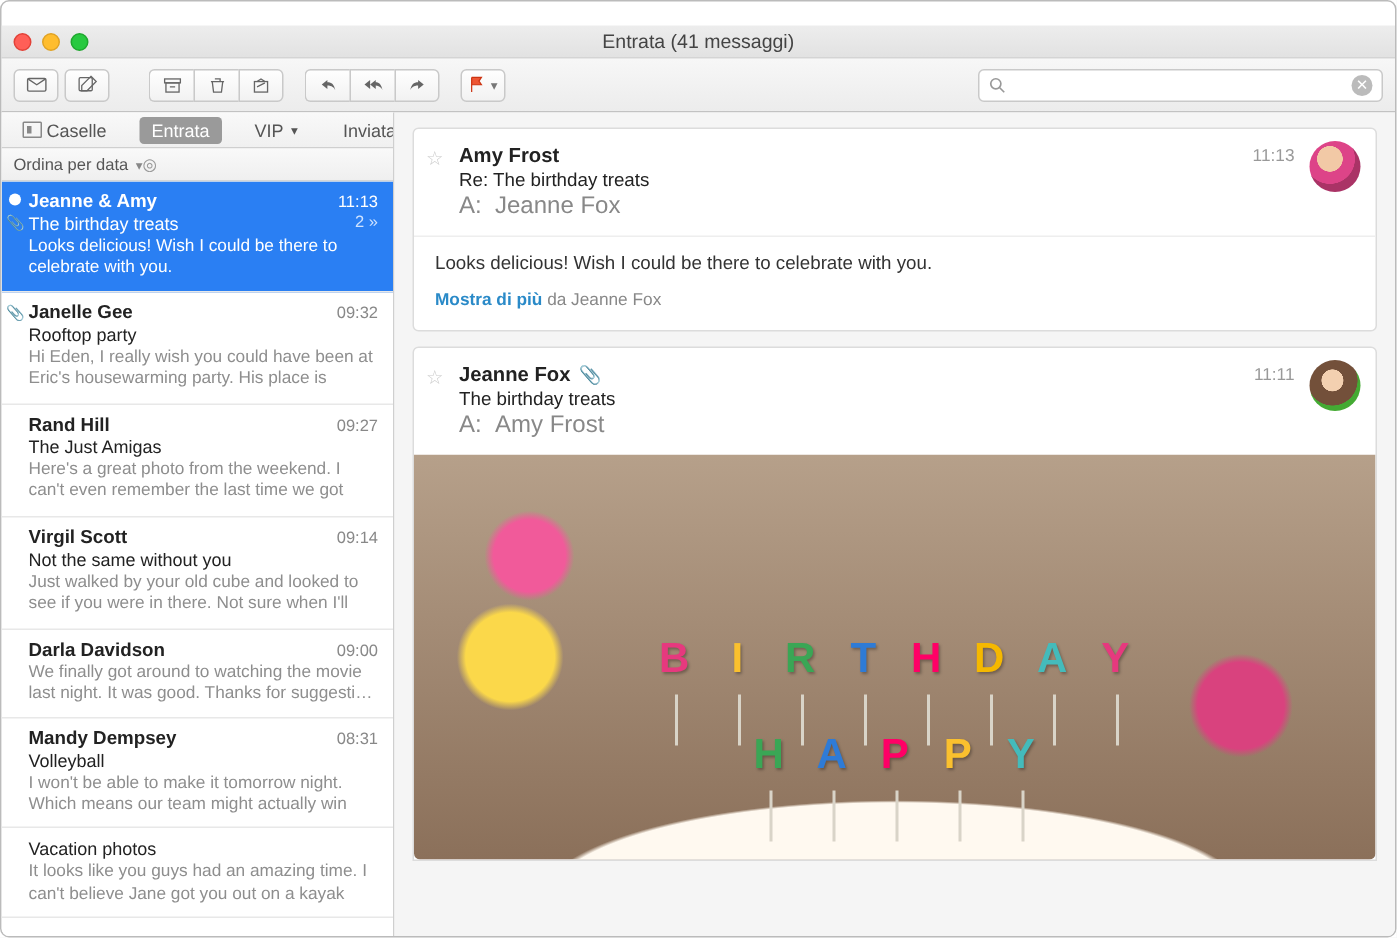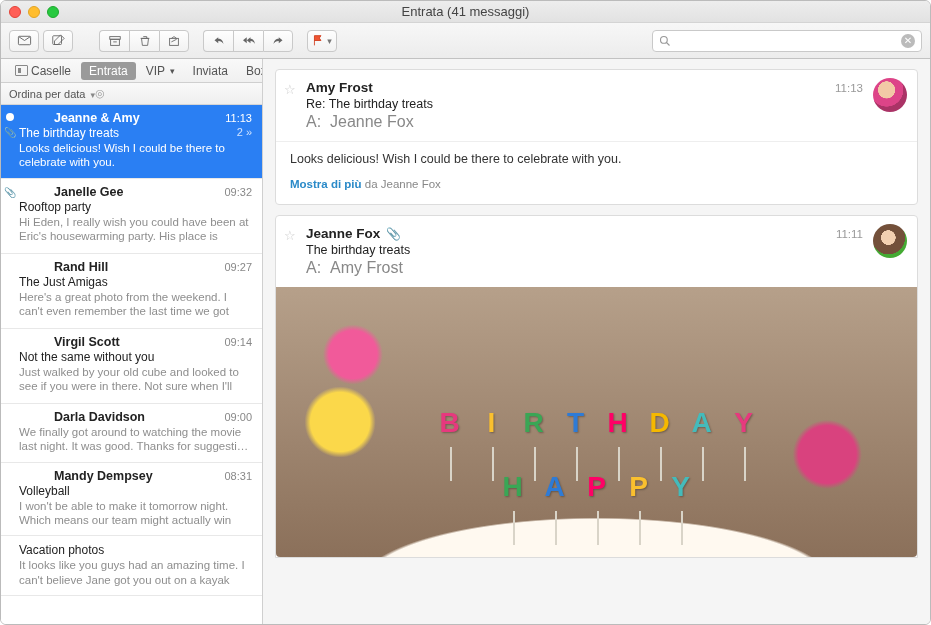--- a/index.html
+++ b/index.html
@@ -1,19 +1,19 @@
 <!DOCTYPE html>
 <html><head>
 <meta charset="utf-8">
 <style>
 * { margin:0; padding:0; box-sizing:border-box; font-family:-apple-system,"Helvetica Neue",Arial,sans-serif; }
 body { background:#fff; width:931px; height:625px; overflow:hidden; border:1px solid #bbb; border-radius:6px; }
 
 
-.titlebar { height:22px; background:linear-gradient(#ededed,#e2e2e2); display:flex; align-items:center; position:relative; border-bottom:1px solid #d4d4d4; }
+.titlebar { height:22px; background:linear-gradient(#ededed,#e2e2e2); display:flex; align-items:center; position:relative; border-bottom:1px solid #d4d4d4;margin-top:16px; }
 .traffic { display:flex; gap:7px; margin-left:8px; }
 .dot { width:12px; height:12px; border-radius:50%; }
 .dot.red { background:#ff5f57; border:1px solid #e24238; }
 .dot.yellow { background:#ffbd2e; border:1px solid #e1a325; }
 .dot.green { background:#28c940; border:1px solid #1fa82f; }
 .wtitle { position:absolute; left:0; right:0; text-align:center; font-size:13px; color:#444; pointer-events:none; }
 
 
 .toolbar { height:36px; background:linear-gradient(#f7f7f7,#ececec); border-bottom:1px solid #c2c2c2; display:flex; align-items:center; padding:0 8px; gap:4px; }
 .tbtn { height:22px; min-width:30px; background:linear-gradient(#fefefe,#f2f2f2); border:1px solid #c9c9c9; border-radius:4px; display:flex; align-items:center; justify-content:center; font-size:13px; color:#555; }
@@ -22,36 +22,36 @@
 .tgroup .tbtn:first-child { border-radius:4px 0 0 4px; }
 .tgroup .tbtn:last-child { border-radius:0 4px 4px 0; border-right:1px solid #c9c9c9; }
 .spacer { flex:1; }
 .search { width:270px; height:22px; background:#fff; border:1px solid #c9c9c9; border-radius:4px; display:flex; align-items:center; padding:0 6px; gap:6px; font-size:12px; color:#999; }
 .search svg { width:12px; height:12px; }
 .clearx { width:14px; height:14px; border-radius:50%; background:#bbb; color:#fff; font-size:10px; display:flex; align-items:center; justify-content:center; margin-left:auto; }
 .flagbtn svg { width:13px; height:13px; }
 .chev { font-size:9px; color:#777; margin-left:2px; }
 
 
-.favbar { height:24px; background:linear-gradient(#f9f9f9,#f0f0f0); border-bottom:1px solid #cfcfcf; display:flex; align-items:center; padding:0 6px; gap:2px; font-size:12px; color:#555; width:262px; }
+.favbar { height:24px; background:linear-gradient(#f9f9f9,#f0f0f0); border-bottom:1px solid #cfcfcf; display:flex; align-items:center; padding:0 6px; gap:14px; font-size:12px; color:#555; width:262px; }
 .favbtn { padding:2px 8px; border-radius:3px; display:flex; align-items:center; gap:3px; }
 .favbtn.active { background:#9a9a9a; color:#fff; }
 .favbtn .chev { color:inherit; }
 .boxicon { width:13px; height:11px; border:1px solid #888; border-radius:1px; display:inline-block; position:relative; }
 .boxicon::before { content:""; position:absolute; left:2px; top:2px; bottom:2px; width:3px; background:#888; }
 
 
 .content { display:flex; height:calc(625px - 22px - 36px); }
 .sidebar { width:262px; border-right:1px solid #cfcfcf; display:flex; flex-direction:column; overflow:hidden; background:#fff; }
 .sortbar { height:22px; background:linear-gradient(#f9f9f9,#efefef); border-bottom:1px solid #d5d5d5; display:flex; align-items:center; padding:0 8px; font-size:11px; color:#555; justify-content:flex-start; }
 .sortbar .chev { color:#888; }
 
 .msglist { flex:1; overflow-y:hidden; }
 .msg { padding:6px 10px 8px 18px; border-bottom:1px solid #e8e8e8; font-size:12px; position:relative; }
-.msg .row1 { display:flex; justify-content:space-between; align-items:baseline;margin-left:35px; }
+.msg .row1 { display:flex; justify-content:space-between; align-items:baseline; }
 .msg .sender { font-weight:600; color:#222; font-size:12.5px; }
 .msg .time { font-size:11px; color:#888; }
 .msg .subject { color:#222; margin-top:1px; display:flex; justify-content:space-between; }
 .msg .preview { color:#8e8e8e; margin-top:1px; line-height:1.25; font-size:11.5px; max-height:30px; overflow:hidden; }
 .msg .clip { position:absolute; left:3px; top:8px; color:#999; font-size:10px; }
 .msg .dotind { position:absolute; left:5px; top:8px; width:8px; height:8px; border-radius:50%; background:#1e82f5; }
 .msg.selected { background:#2a7ff3; color:#fff; }
 .msg.selected .sender,.msg.selected .subject,.msg.selected .time,.msg.selected .preview,.msg.selected .clip { color:#fff; }
 .msg.selected .dotind { background:#fff; }
 .msg .badge { color:#cfe3ff; font-size:11px; }

